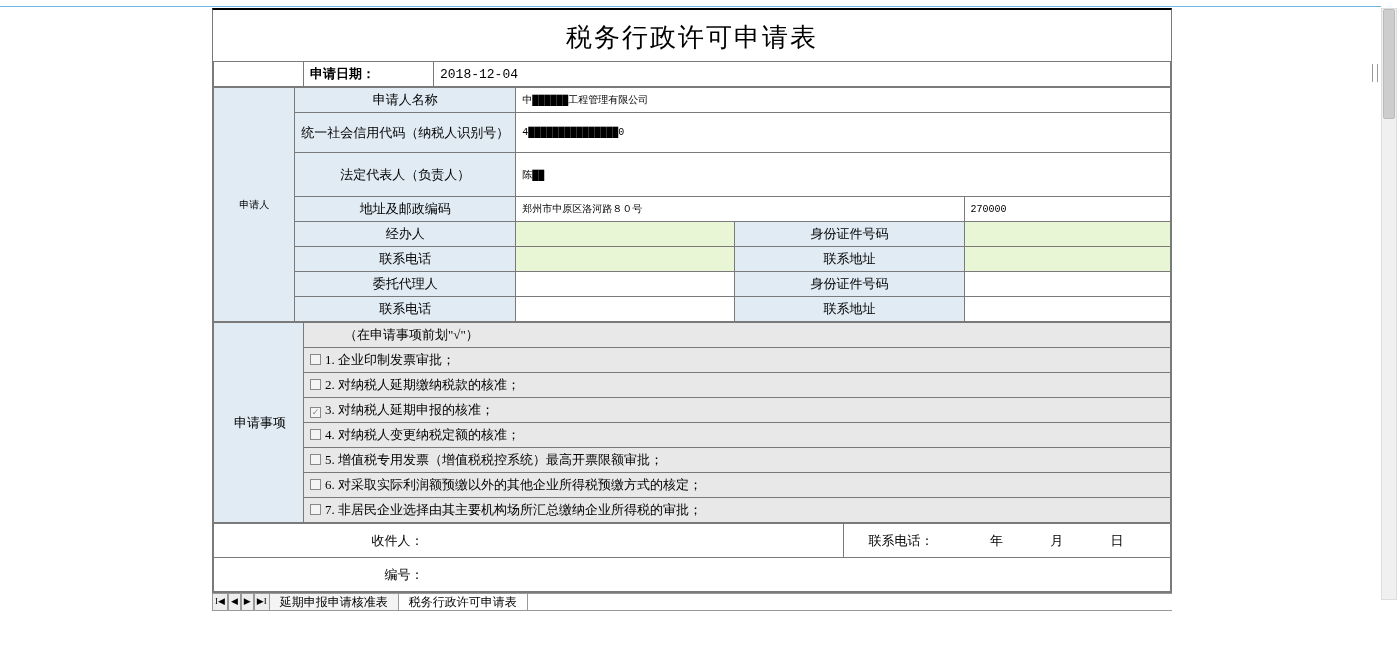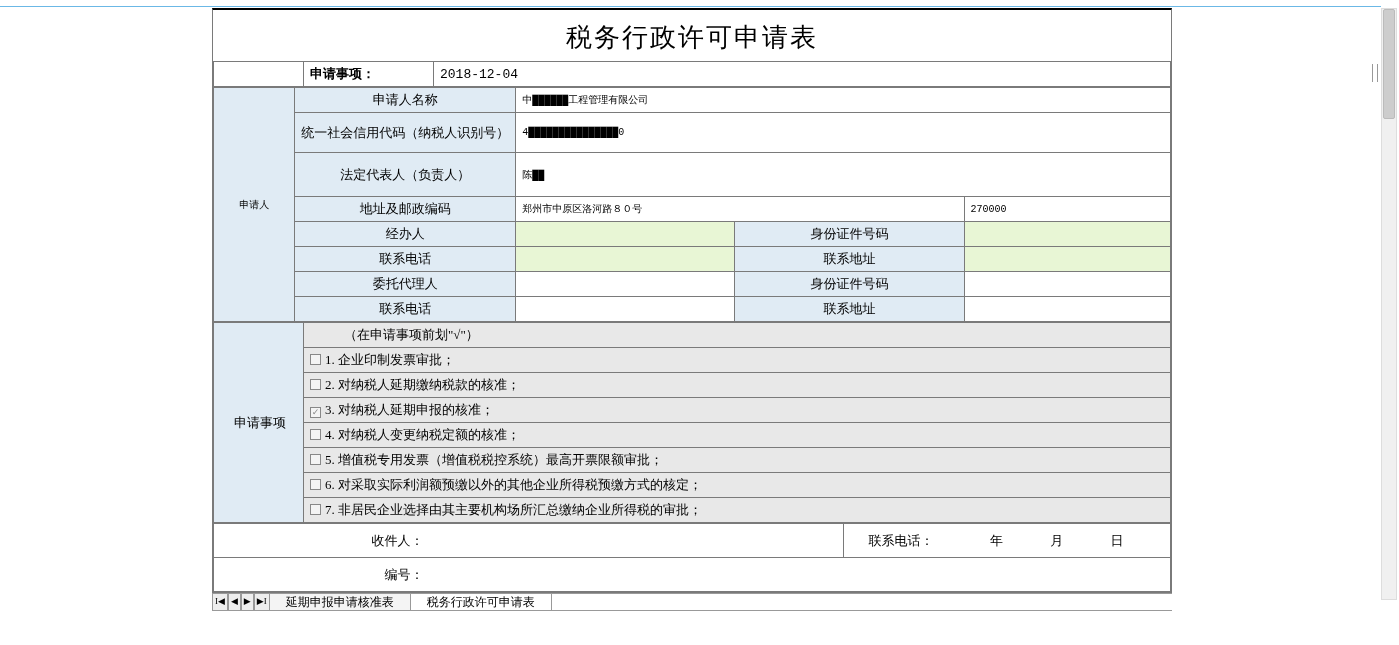--- a/index.html
+++ b/index.html
@@ -136,21 +136,21 @@
     height: 17px;
     line-height: 15px;
     font-size: 9px;
     background: #eee;
     cursor: pointer;
   }
   .tabs .tab {
     display: inline-block;
     border: 1px solid #999;
     border-top: none;
-    padding: 0 16px;
+    padding: 0 10px;
     height: 17px;
     line-height: 16px;
     margin-left: -1px;
     background: #f4f4f4;
     cursor: pointer;
   }
   .tabs .tab.active {
     background: #fff;
     font-weight: normal;
   }
@@ -193,21 +193,21 @@
 <div class="page">
   <div class="topline"></div>
 
   <div class="sheet">
     <div class="title">税务行政许可申请表</div>
 
     <table class="form">
       <tbody>
           <tr class="apply-date-row">
         <td style="width:90px;border-left:1px solid #7a7a7a"></td>
-        <td style="width:130px;text-align:left;font-weight:bold">申请事项：</td>
+        <td style="width:130px;text-align:left;font-weight:bold">申请日期：</td>
         <td style="font-family:'Courier New',monospace;border-right:1px solid #7a7a7a">2018-12-04</td>
       </tr>
     </tbody>
       </table>
 
     <table class="form">
       <tbody>
           <tr>
         <td class="labelbig" rowspan="8" style="width:90px">申请人</td>
         <td class="label" style="width:130px">申请人名称</td>

